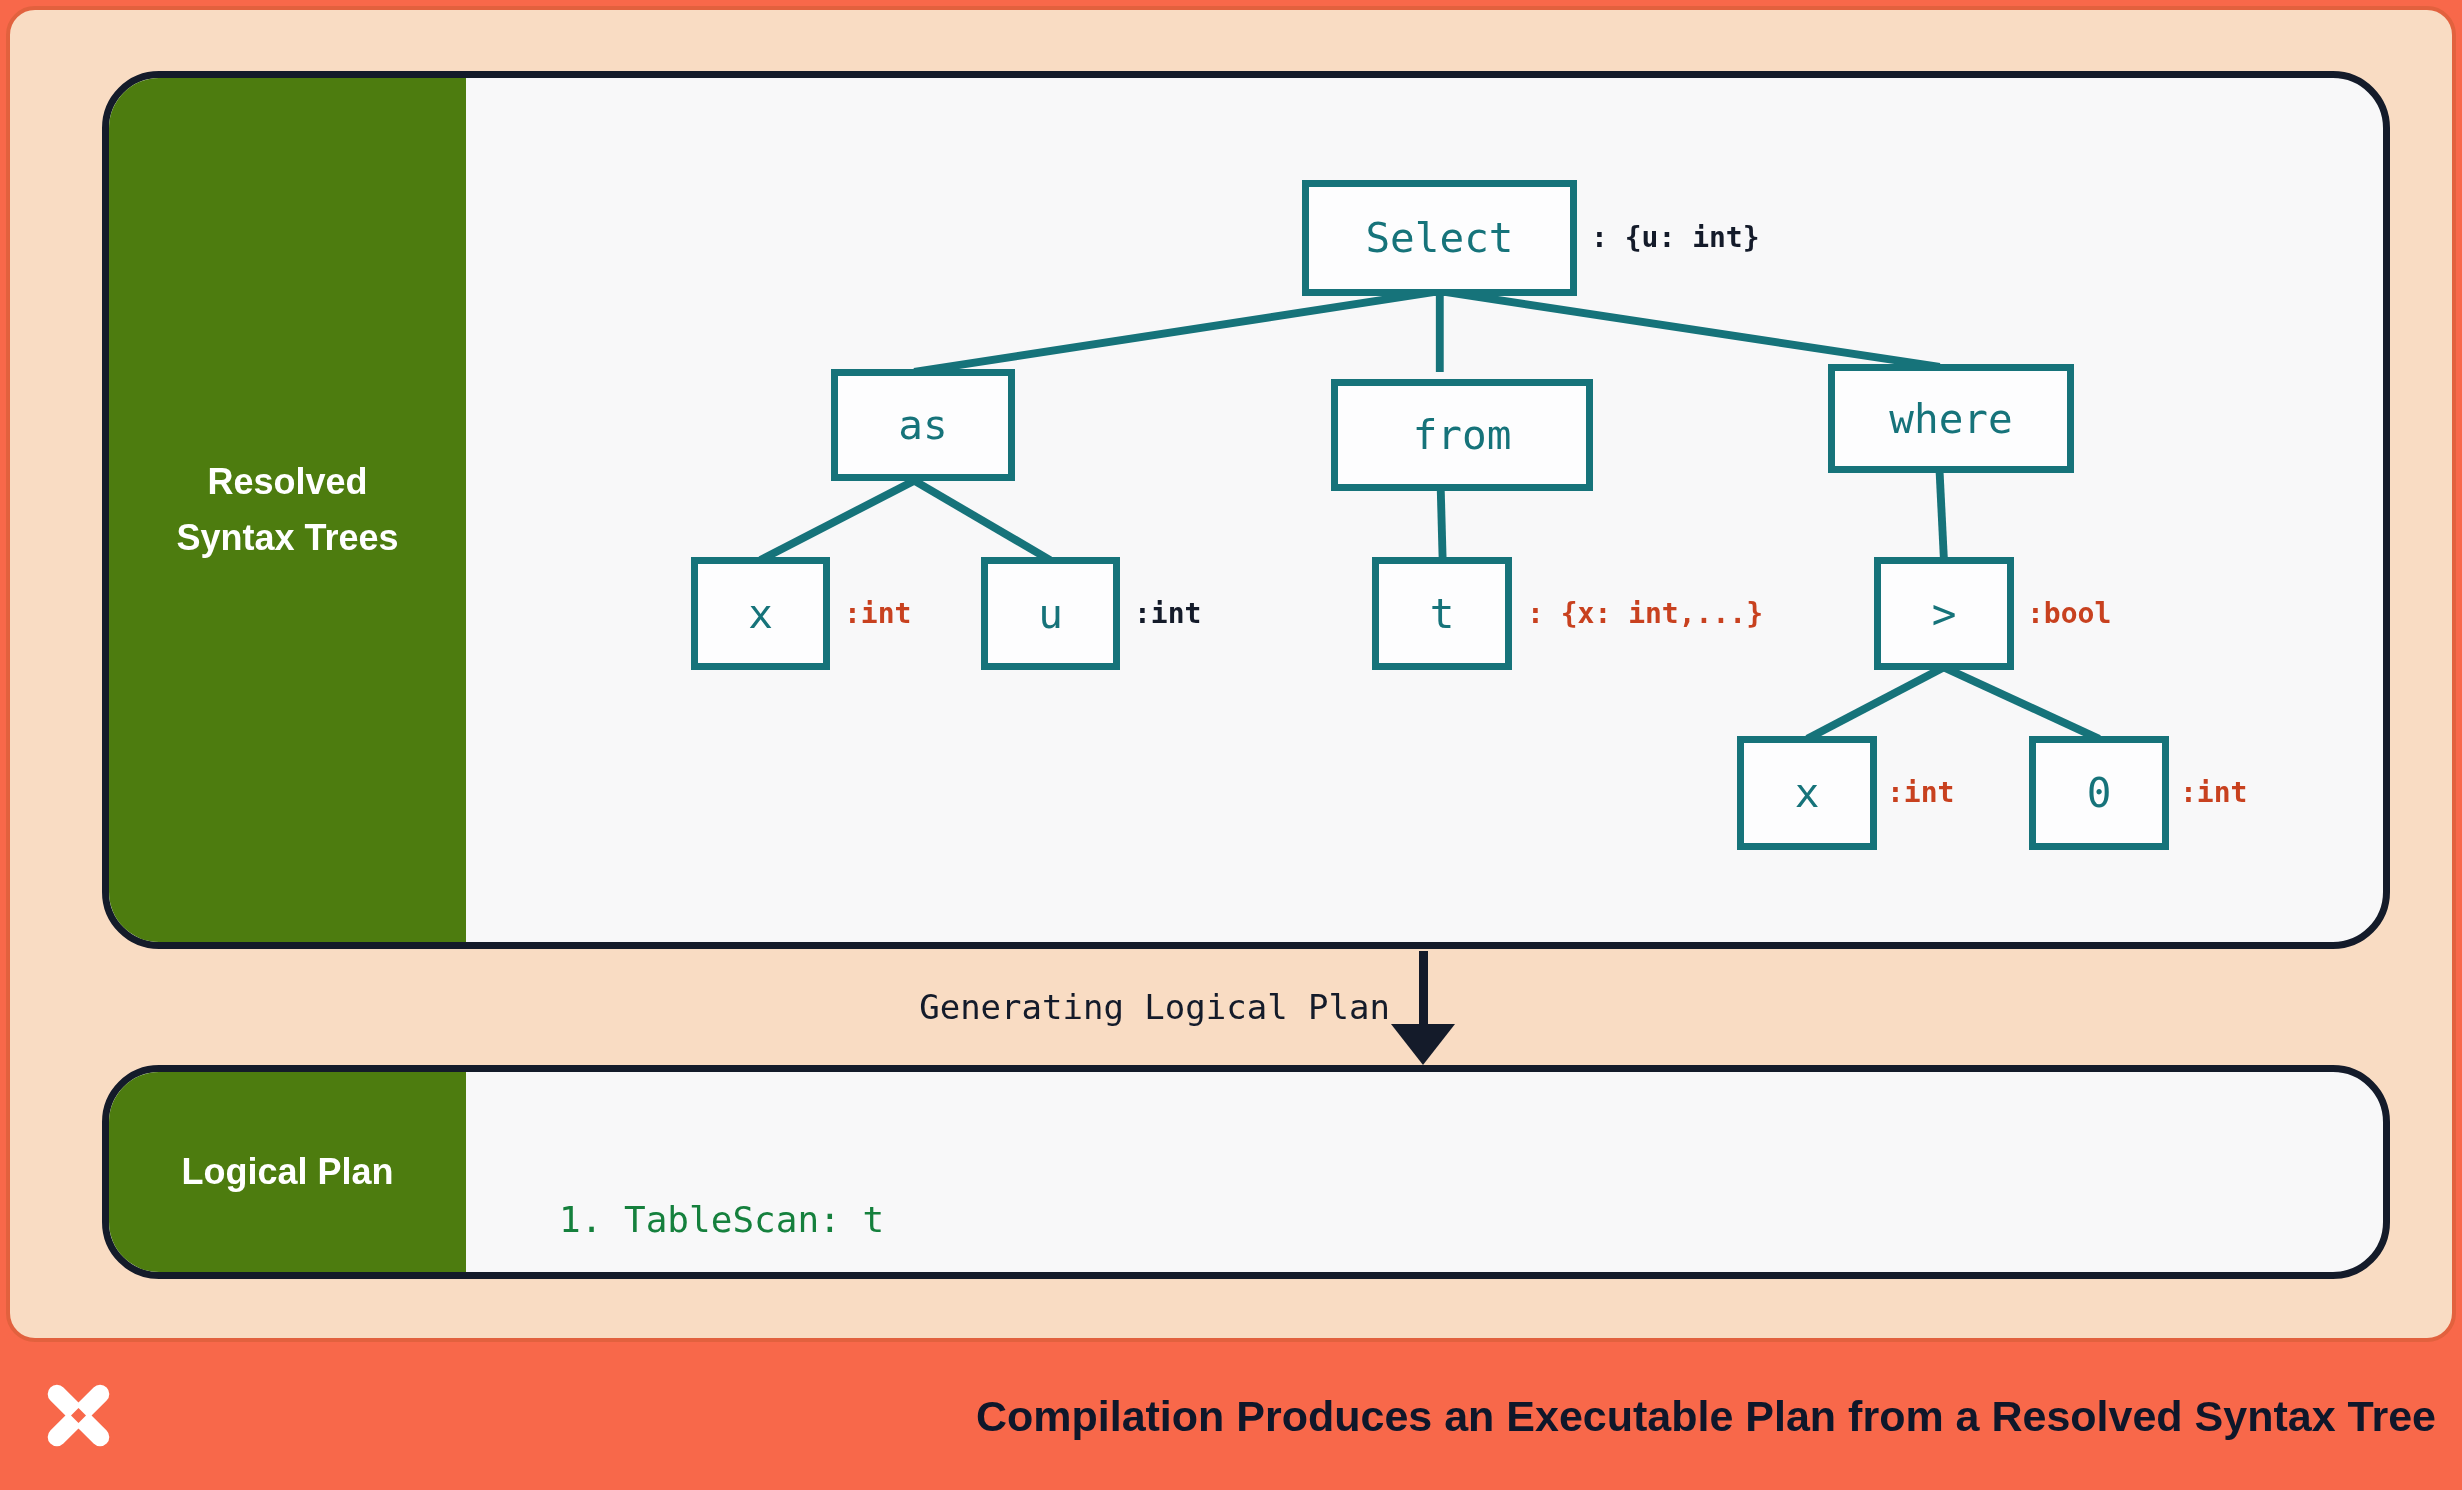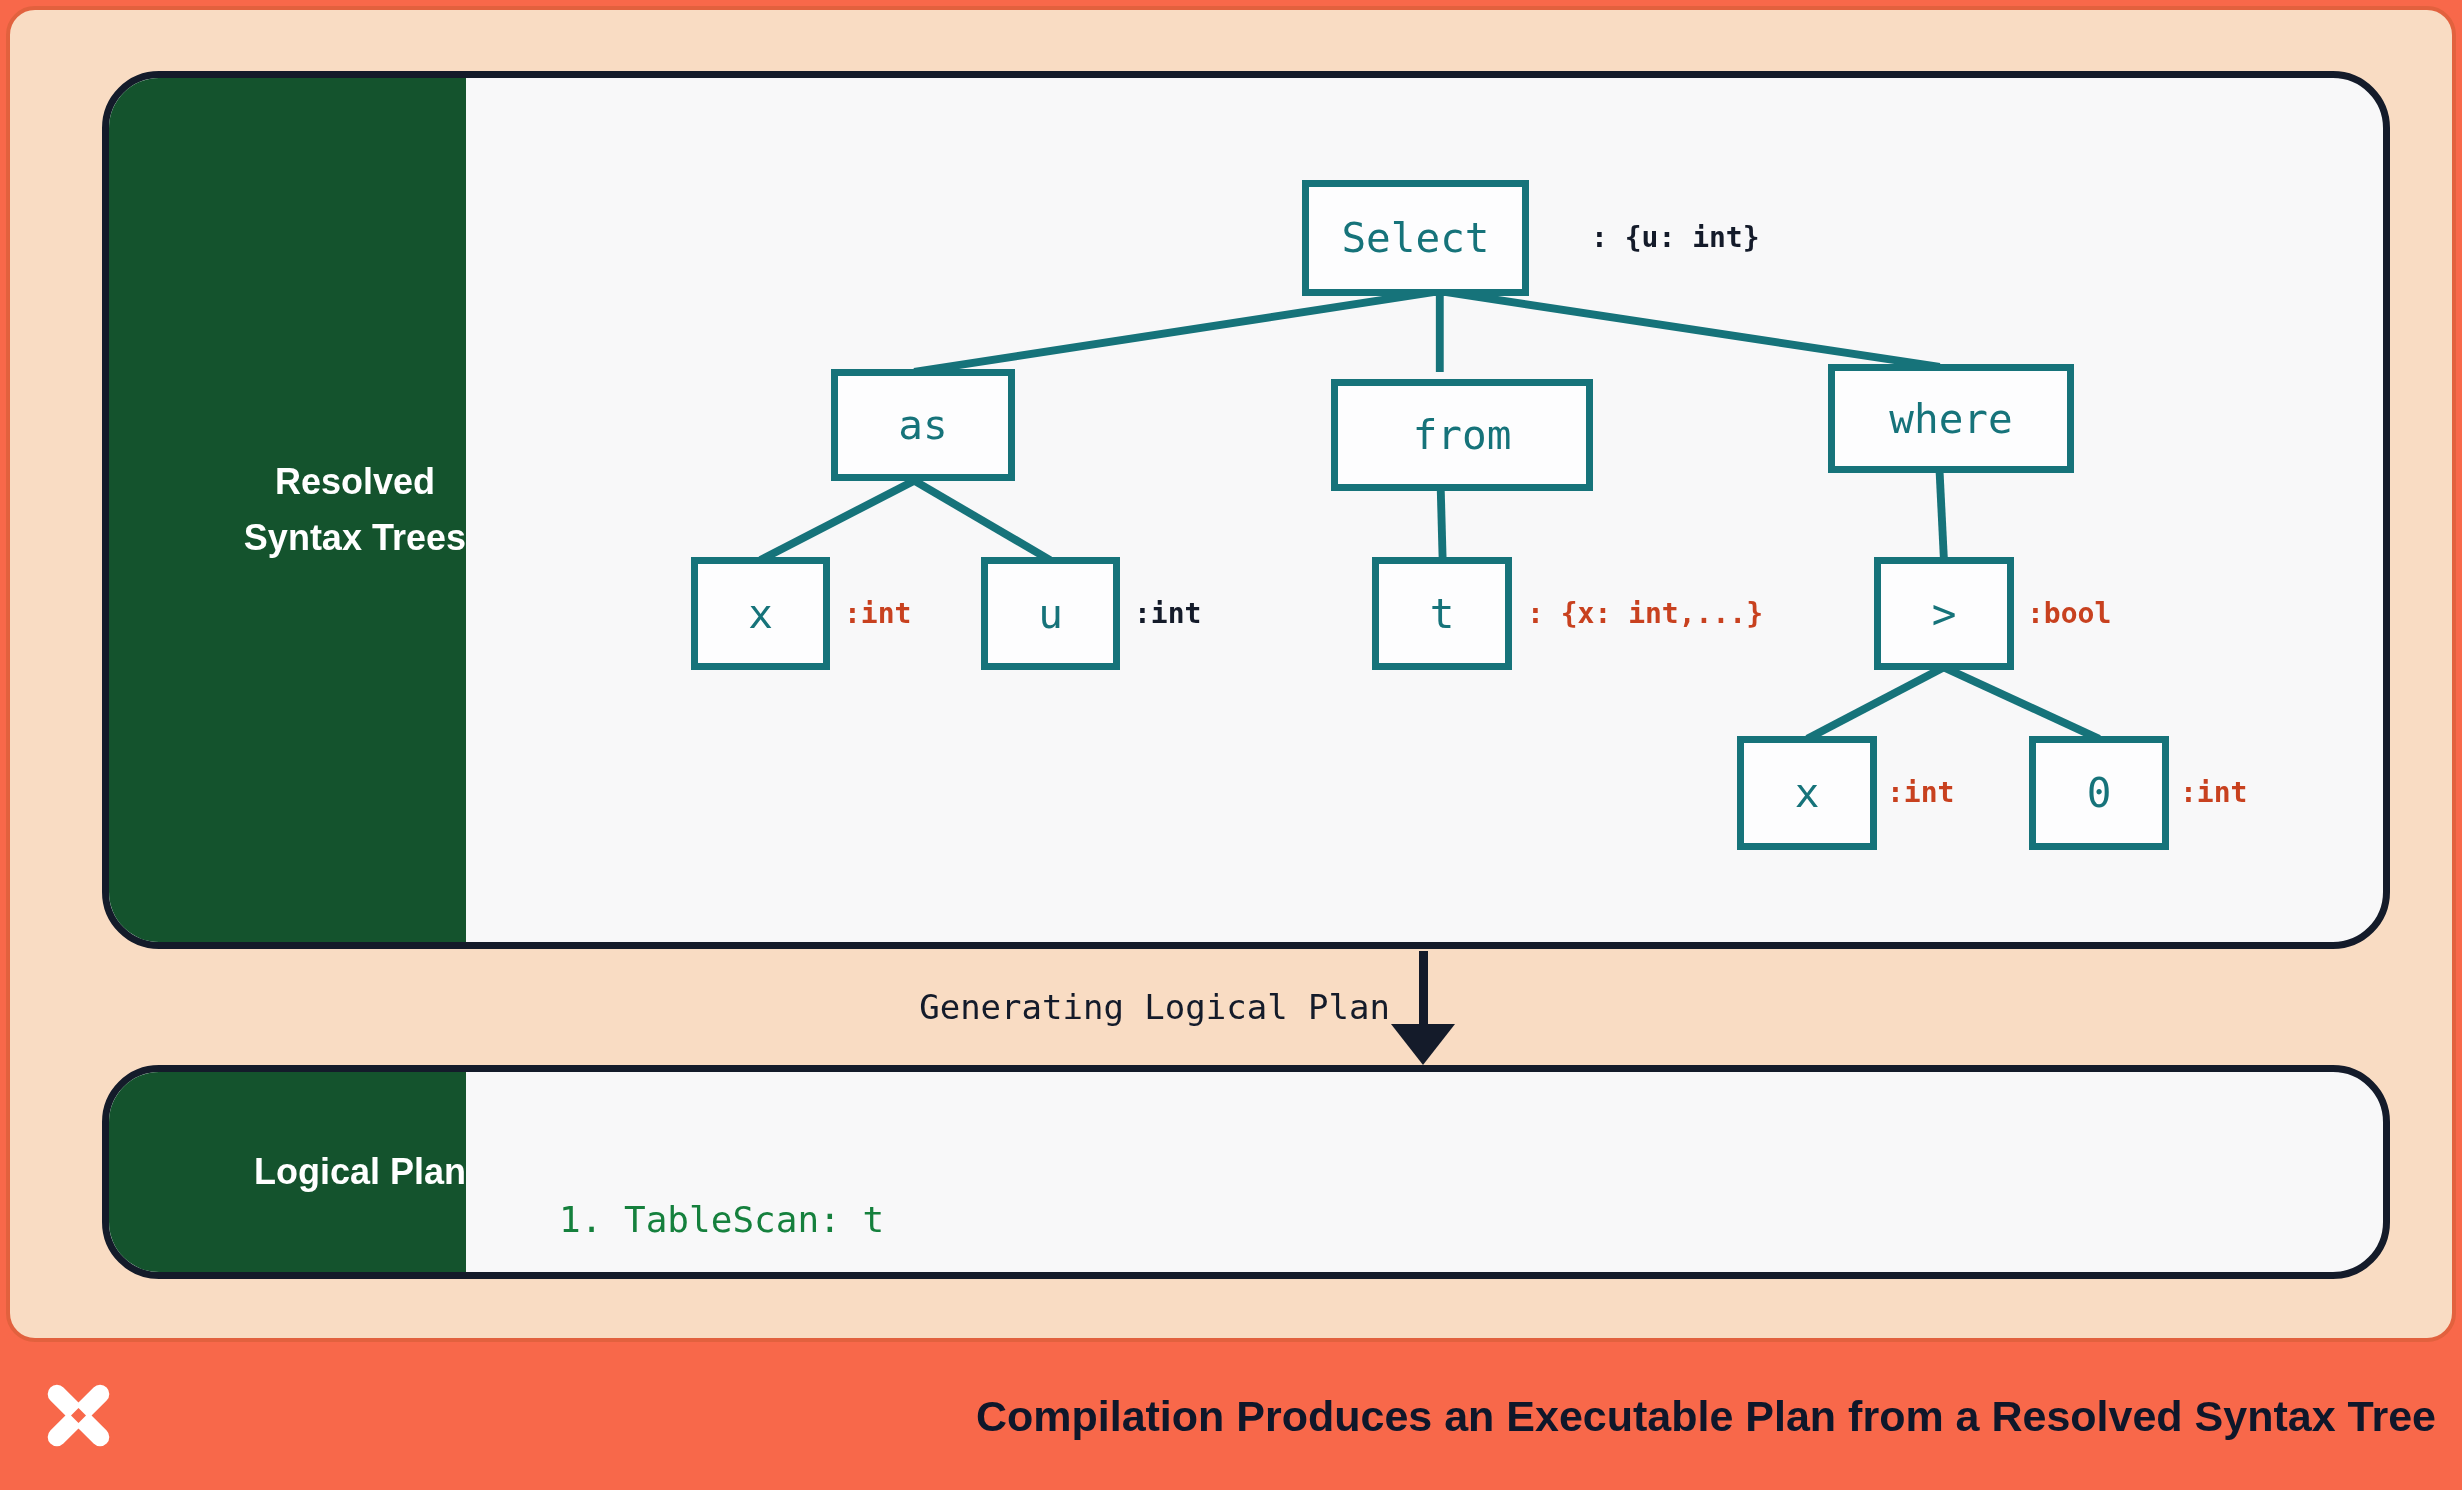--- a/index.html
+++ b/index.html
@@ -10,22 +10,22 @@
 
   
   .board { position:absolute; left:6.4px; top:6.4px; width:2450px; height:1336px;
            background:#F9DCC3; border:4.3px solid #E2613E; border-radius:29px; }
 
   
   .panel { position:absolute; background:#F8F8F9; border:7.1px solid #141B2A; border-radius:57px; overflow:hidden; }
   .panel-rst  { left:102px; top:71px;  width:2288px; height:878px; }
   .panel-plan { left:102px; top:1065px; width:2288px; height:214px; }
 
-  .panel-sidebar { position:absolute; left:0; top:0; bottom:0; width:357px; background:#14532d;
-                   display:flex; flex-direction:column; align-items:flex-end; justify-content:center; }
+  .panel-sidebar { position:absolute; left:0; top:0; bottom:0; width:357px; background:#4d7c0f;
+                   display:flex; flex-direction:column; align-items:center; justify-content:center; }
   .sidebar-label { color:#FFFFFF; font-weight:bold; font-size:36px; line-height:56px; text-align:center; }
 
   
   .edges { position:absolute; left:0; top:0; width:2274px; height:864px; }
   .edges line { stroke:#16737A; stroke-width:11; }
 
   
   .node { position:absolute; background:#FDFDFE; border:7.1px solid #16737A;
           display:flex; align-items:center; justify-content:center; }
   .node-label { font-family:"DejaVu Sans Mono", monospace; font-size:41px; color:#16737A; }
@@ -74,21 +74,21 @@
       <line x1="2566" y1="824" x2="2783" y2="924"></line>
     </svg>
 
     <div class="panel-sidebar">
       <div class="sidebar-label">
         <div>Resolved</div>
         <div>Syntax Trees</div>
       </div>
     </div>
 
-    <div class="node" style="left:1193px; top:102px; width:227px; height:116px;">
+    <div class="node" style="left:1193px; top:102px; width:275px; height:116px;">
       <span class="node-label">Select</span>
     </div>
     <div class="type-ann type-dark" style="left:1482px; top:134px;">: {u: int}</div>
 
     <div class="node" style="left:722px; top:291px; width:184px; height:112px;">
       <span class="node-label">as</span>
     </div>
 
     <div class="node" style="left:1222px; top:301px; width:262px; height:112px;">
       <span class="node-label">from</span>

